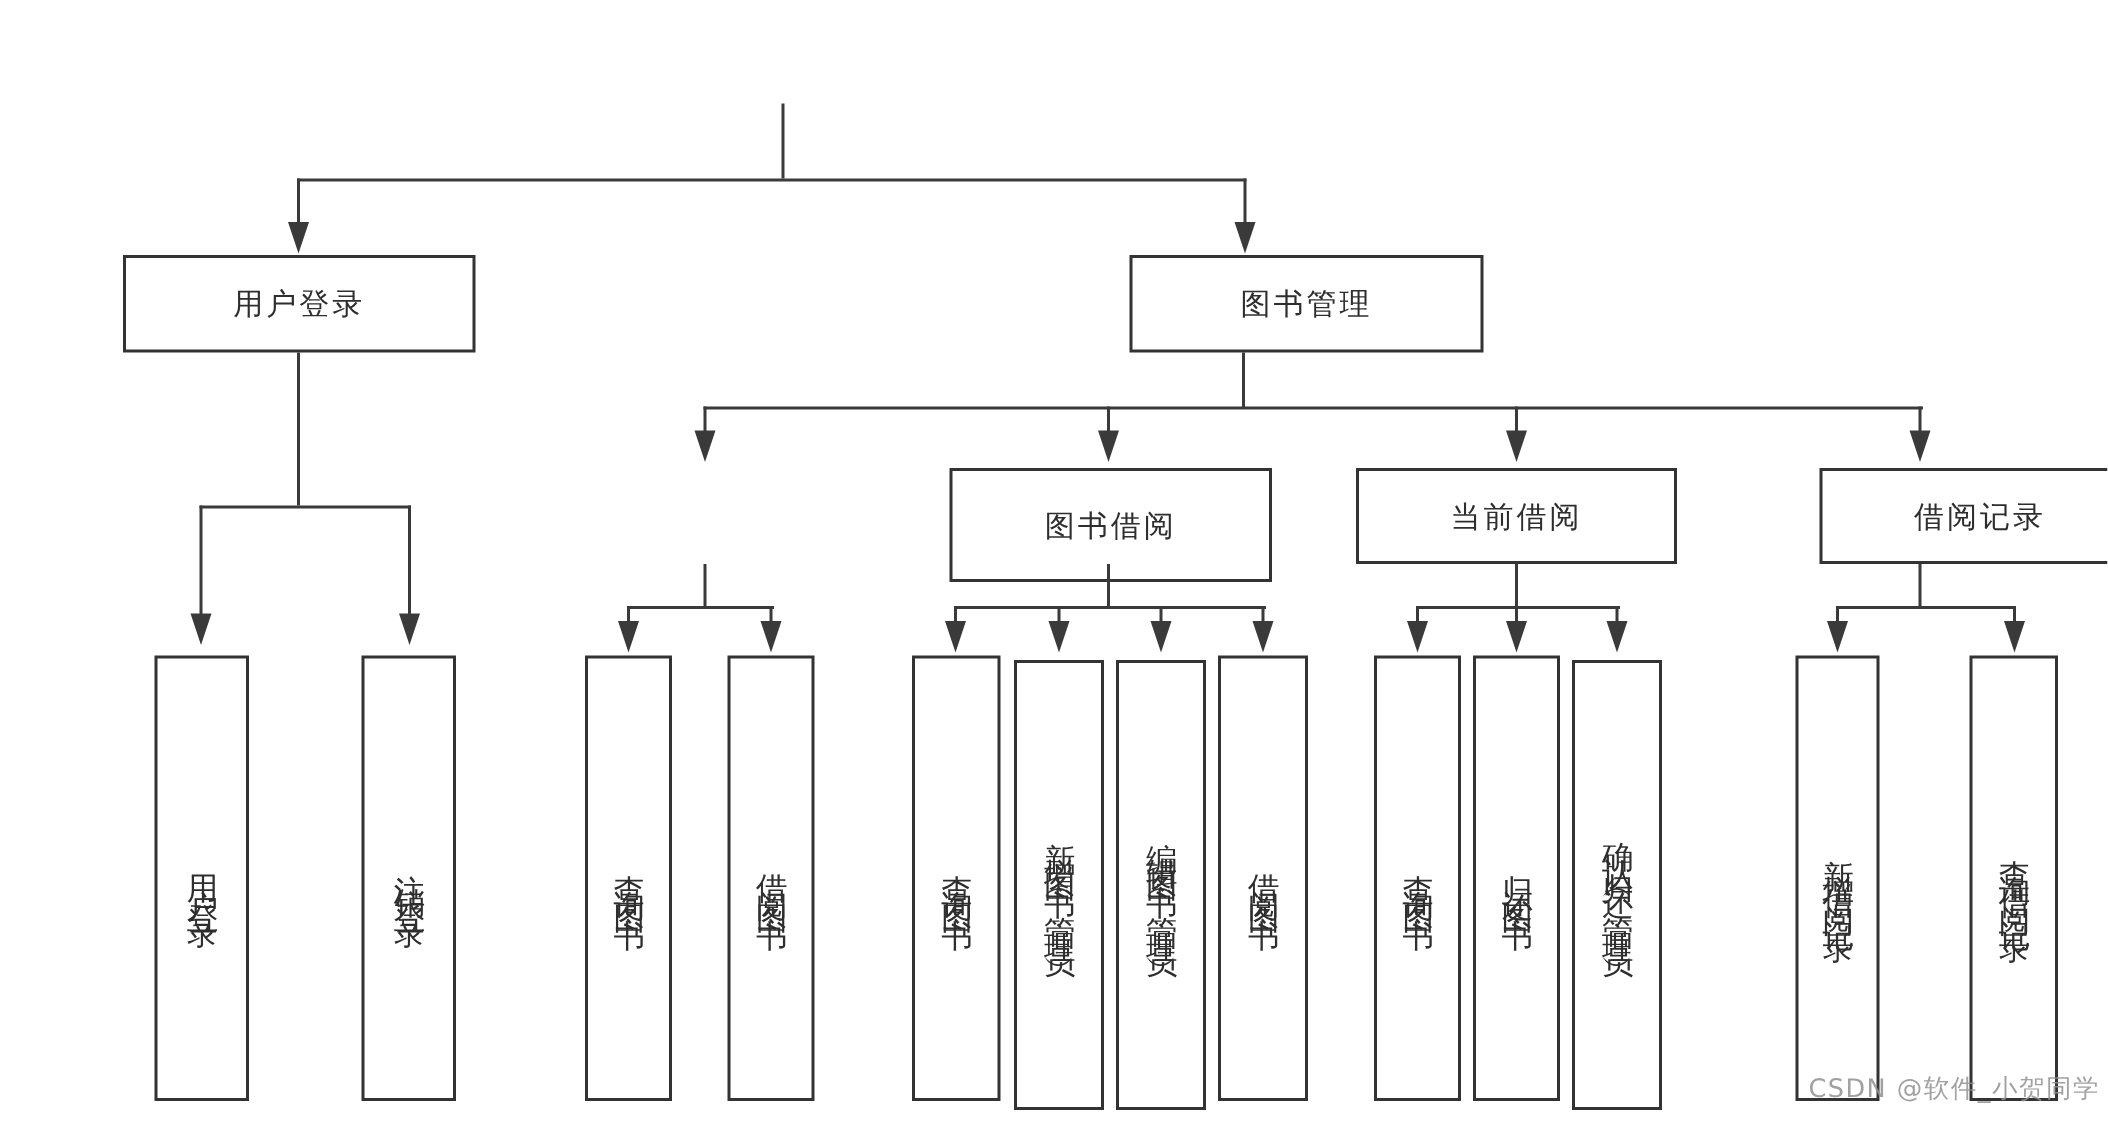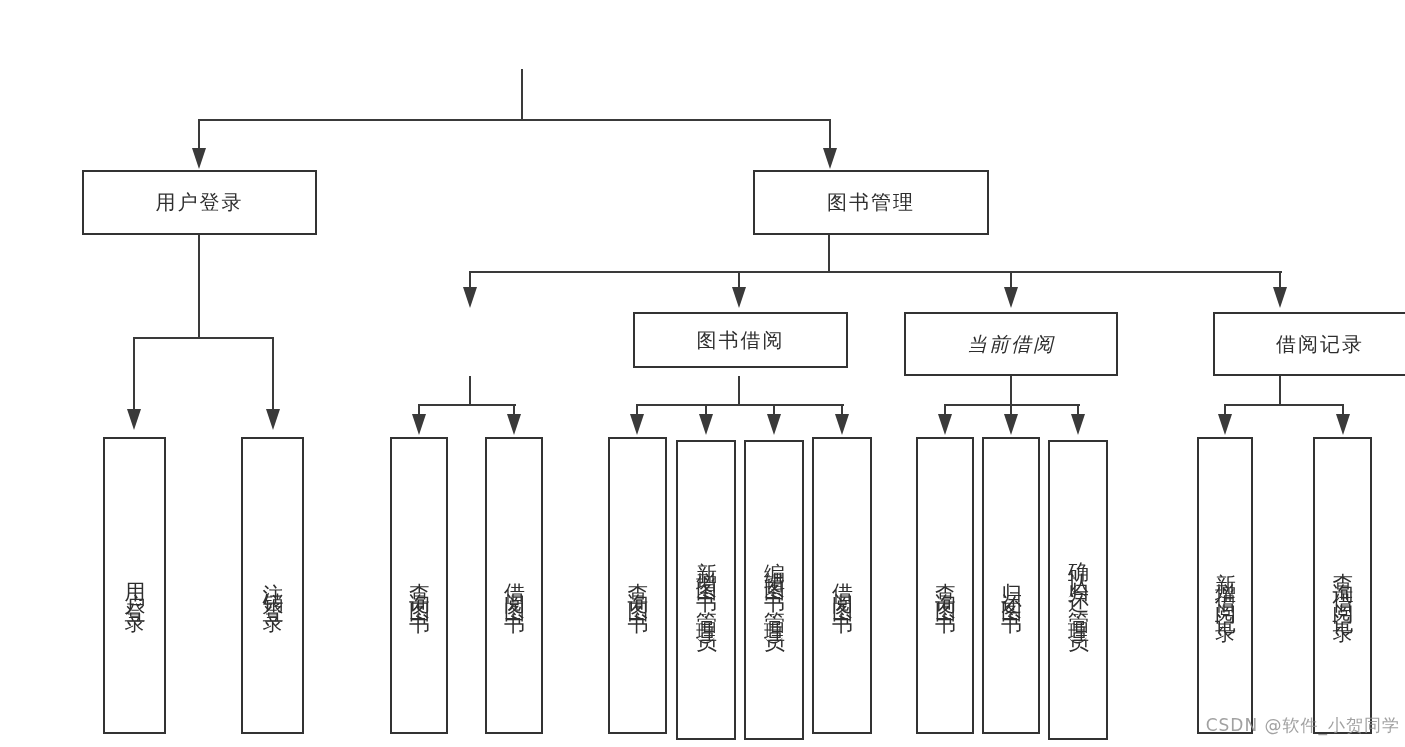--- a/index.html
+++ b/index.html
@@ -101,22 +101,22 @@
   <div class="hline" style="left:469px;top:271px;width:813px;"></div>
   <div class="vline" style="left:469px;top:271px;height:18px;"></div>
   <div class="arrow" style="left:463px;top:287px;"></div>
   <div class="vline" style="left:738px;top:271px;height:18px;"></div>
   <div class="arrow" style="left:732px;top:287px;"></div>
   <div class="vline" style="left:1010px;top:271px;height:18px;"></div>
   <div class="arrow" style="left:1004px;top:287px;"></div>
   <div class="vline" style="left:1279px;top:271px;height:18px;"></div>
   <div class="arrow" style="left:1273px;top:287px;"></div>
 
-  <div class="box" style="left:633px;top:312px;width:215px;height:56px;">图书借阅</div>
-  <div class="box" style="left:904px;top:312px;width:214px;height:64px;font-style:italic;">当前借阅</div>
+  <div class="box" style="left:633px;top:312px;width:215px;height:76px;">图书借阅</div>
+  <div class="box" style="left:904px;top:312px;width:214px;height:64px;">当前借阅</div>
   <div class="box" style="left:1173px;top:312px;width:214px;height:64px;margin-left:40px;">借阅记录</div>
 
   <div class="vline" style="left:469px;top:376px;height:29px;"></div>
   <div class="hline" style="left:418px;top:404px;width:98px;"></div>
   <div class="vline" style="left:418px;top:404px;height:12px;"></div>
   <div class="arrow" style="left:412px;top:414px;"></div>
   <div class="vline" style="left:513px;top:404px;height:12px;"></div>
   <div class="arrow" style="left:507px;top:414px;"></div>
 
   <div class="vline" style="left:738px;top:376px;height:29px;"></div>

